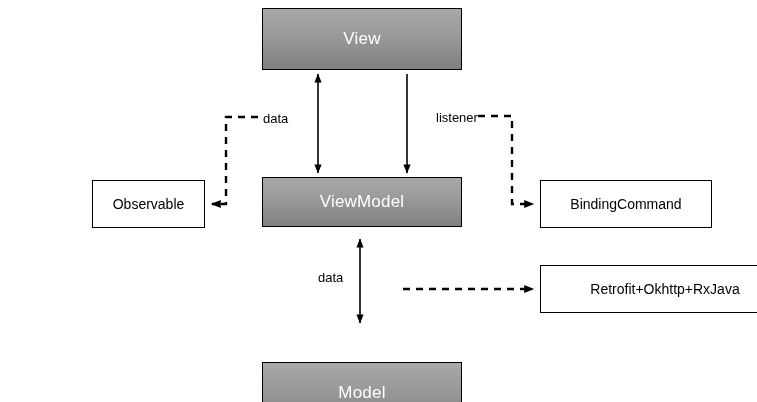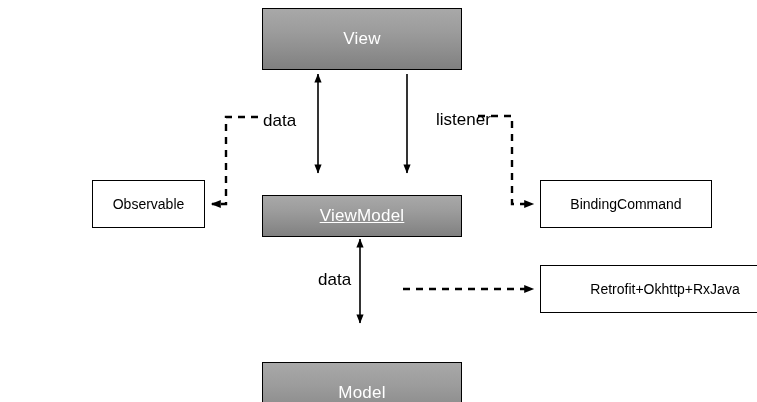--- a/index.html
+++ b/index.html
@@ -31,21 +31,21 @@
     letter-spacing: 0.2px;
   }
   .node-white {
     background: #ffffff;
     border: 1px solid #000000;
     color: #000000;
     font-size: 14px;
   }
   .edge-label {
     position: absolute;
-    font-size: 17px;
+    font-size: 13px;
     color: #000000;
     white-space: nowrap;
     background: transparent;
   }
   svg.wires {
     position: absolute;
     left: 0;
     top: 0;
     width: 757px;
     height: 402px;
@@ -83,21 +83,21 @@
 
     <path d="M 478 116 L 512 116 L 512 204 L 533 204" fill="none" stroke="#000000" stroke-width="2.4" stroke-dasharray="7,6" marker-end="url(#ah-end-d)"></path>
 
     <path d="M 403 289 L 533 289" fill="none" stroke="#000000" stroke-width="2.4" stroke-dasharray="7,6" marker-end="url(#ah-end-d)"></path>
   </svg>
 
   <div class="node node-gray" style="left:262px; top:8px; width:200px; height:62px;">
     <span>View</span>
   </div>
 
-  <div class="node node-gray" style="left:262px; top:195px; width:200px; height:42px;text-decoration:underline;">
+  <div class="node node-gray" style="left:262px; top:177px; width:200px; height:50px;">
     <span>ViewModel</span>
   </div>
 
   <div class="node node-gray" style="left:262px; top:327px; width:200px; height:62px;margin-top:35px;">
     <span>Model</span>
   </div>
 
   <div class="node node-white" style="left:92px; top:180px; width:113px; height:48px;">
     <span>Observable</span>
   </div>

